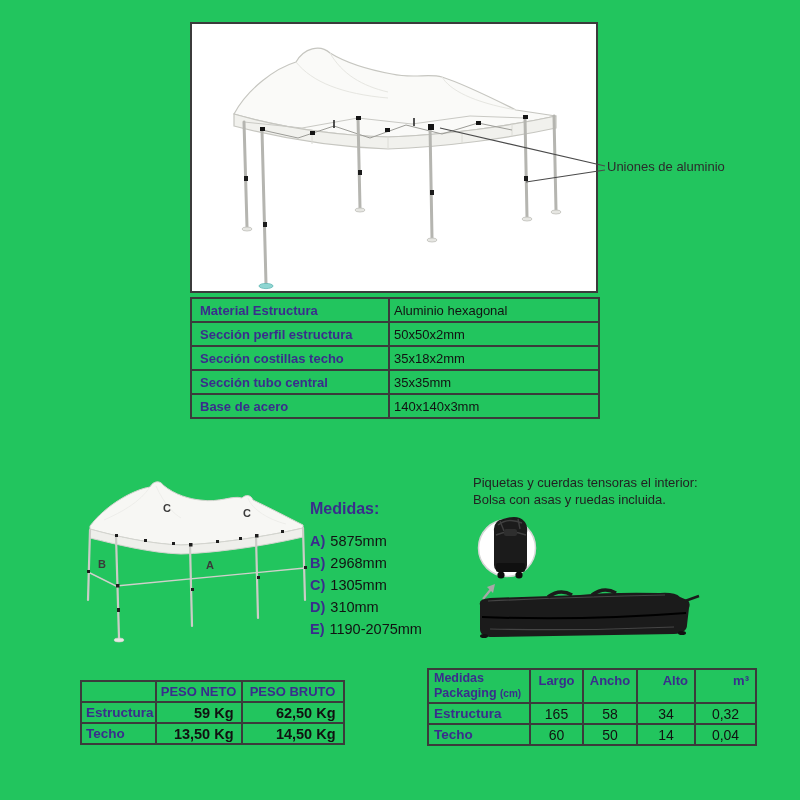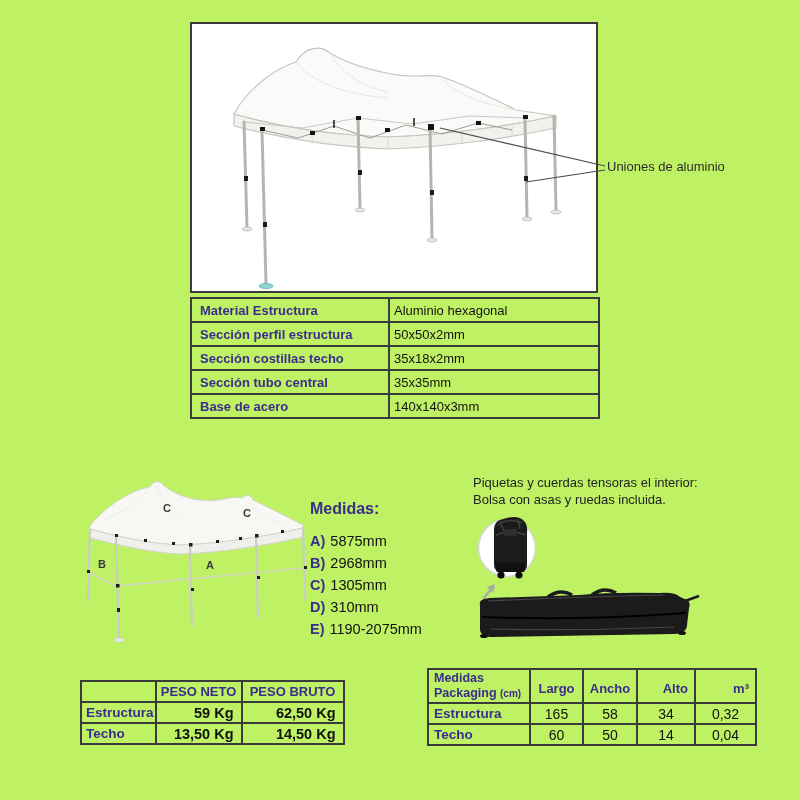--- a/index.html
+++ b/index.html
@@ -1,17 +1,17 @@
 <!DOCTYPE html>
 <html><head>
 <meta charset="utf-8">
 <style>
   html,body{margin:0;padding:0;}
   body{width:800px;height:800px;background:#ffffff;font-family:"Liberation Sans",sans-serif;}
-  .sheet{position:relative;width:800px;height:800px;background:#bef264;overflow:hidden;}
+  .sheet{position:relative;width:800px;height:800px;background:#22c55e;overflow:hidden;}
 
   
   .top-box{position:absolute;left:190px;top:22px;width:404px;height:267px;border:2px solid #3b3b3b;background:#fff;}
   .tent-svg{position:absolute;left:0;top:0;}
   .callout-svg{position:absolute;left:190px;top:22px;width:430px;height:275px;pointer-events:none;overflow:visible;}
   .callout-label{position:absolute;left:607px;top:159px;font-size:13px;color:#2b2b2b;white-space:nowrap;}
 
   
   table{border-collapse:collapse;}
   .spec-table{position:absolute;left:190px;top:297px;table-layout:fixed;border-radius:18px;}
@@ -40,21 +40,21 @@
   .wt-head-neto{width:82px;}
   .wt-head-bruto{width:98px;}
   .wt-label{color:#3a2d8c;font-weight:bold;font-size:13.5px;padding-left:4px;}
   .wt-value{color:#111;font-weight:bold;font-size:14.5px;text-align:right;padding-right:7px;}
 
   
   .pack-table{position:absolute;left:427px;top:668px;table-layout:fixed;}
   .pack-table td{border:2px solid #3b3b3b;white-space:nowrap;overflow:hidden;}
   .pk-title{width:94px;height:28px;color:#3a2d8c;font-weight:bold;font-size:12.5px;line-height:1.2;padding-left:5px;vertical-align:middle;}
   .pk-unit{font-size:10px;}
-  .pk-head{color:#3a2d8c;font-weight:bold;font-size:13px;vertical-align:top;padding-top:11px;border-radius:14px;}
+  .pk-head{color:#3a2d8c;font-weight:bold;font-size:13px;vertical-align:top;padding-top:3px;border-radius:14px;}
   .pk-head-c{text-align:center;}
   .pk-head-r{text-align:right;padding-right:6px;}
   .pk-col-largo{width:49px;}
   .pk-col-ancho{width:50px;}
   .pk-col-alto{width:49px;}
   .pk-col-m3{width:52px;}
   .pk-label{height:17px;color:#3a2d8c;font-weight:bold;font-size:13.5px;padding-left:5px;}
   .pk-value{color:#111;font-size:14px;text-align:center;}
 </style>
 </head>

